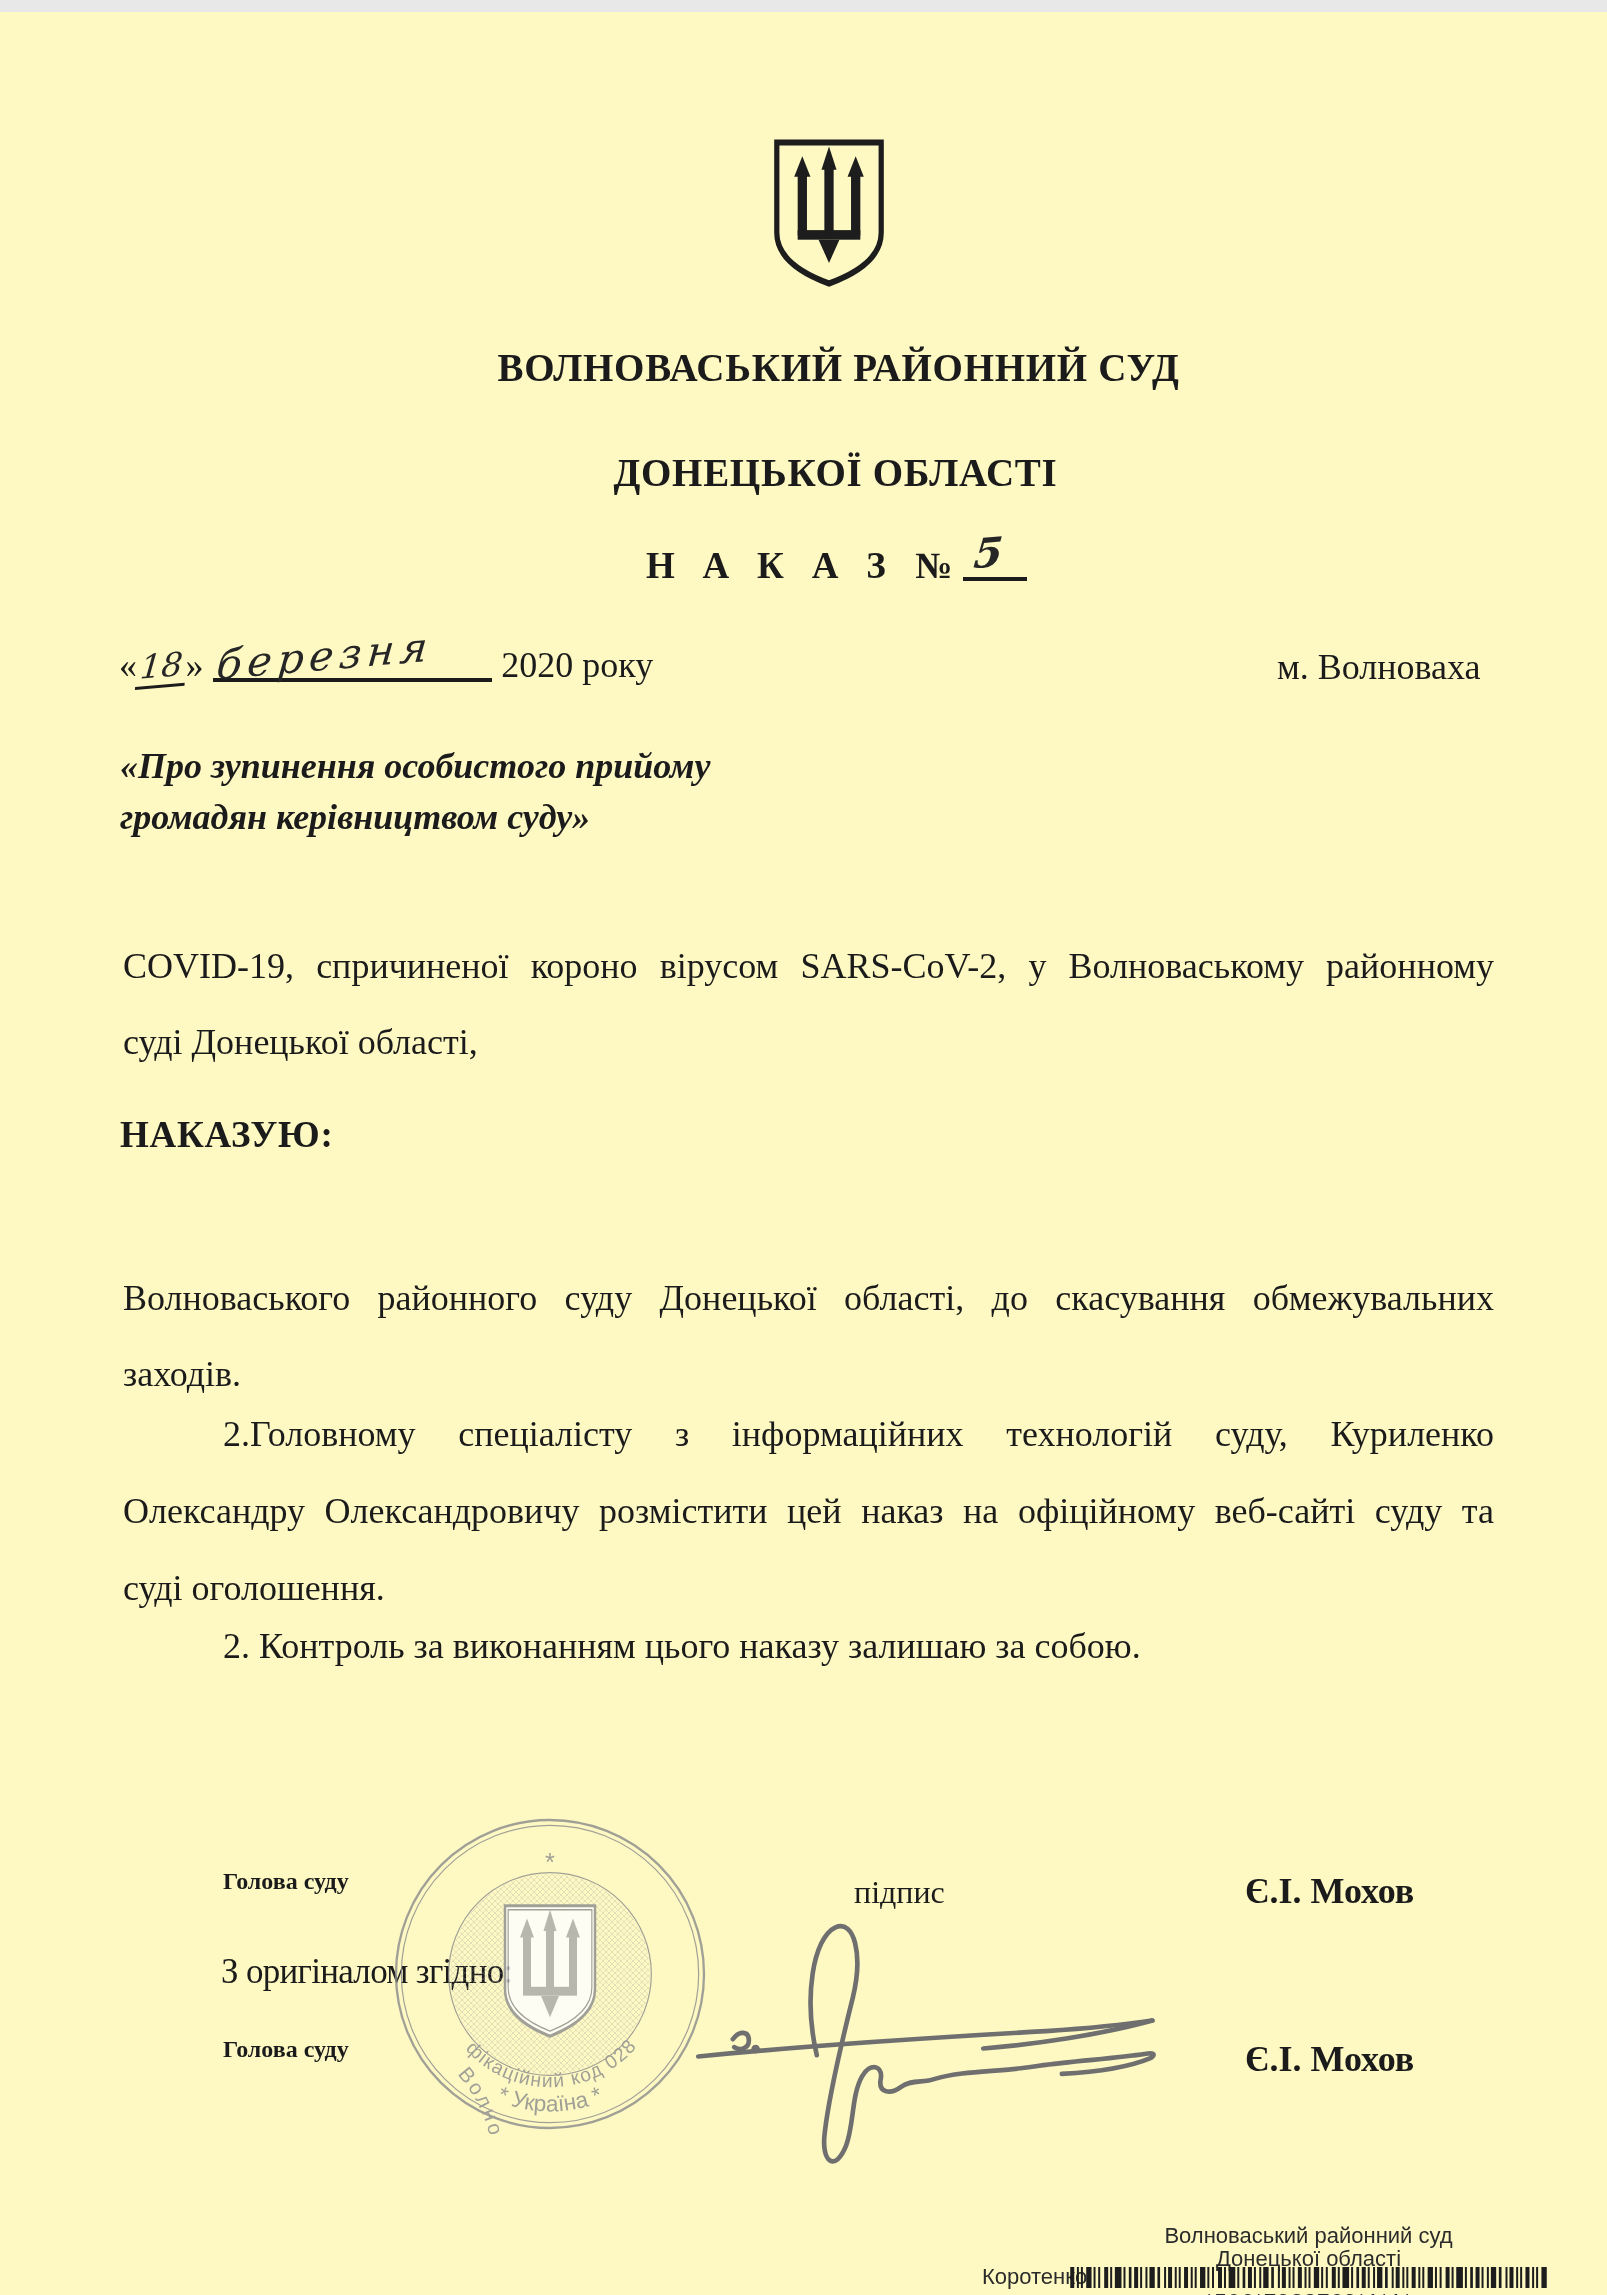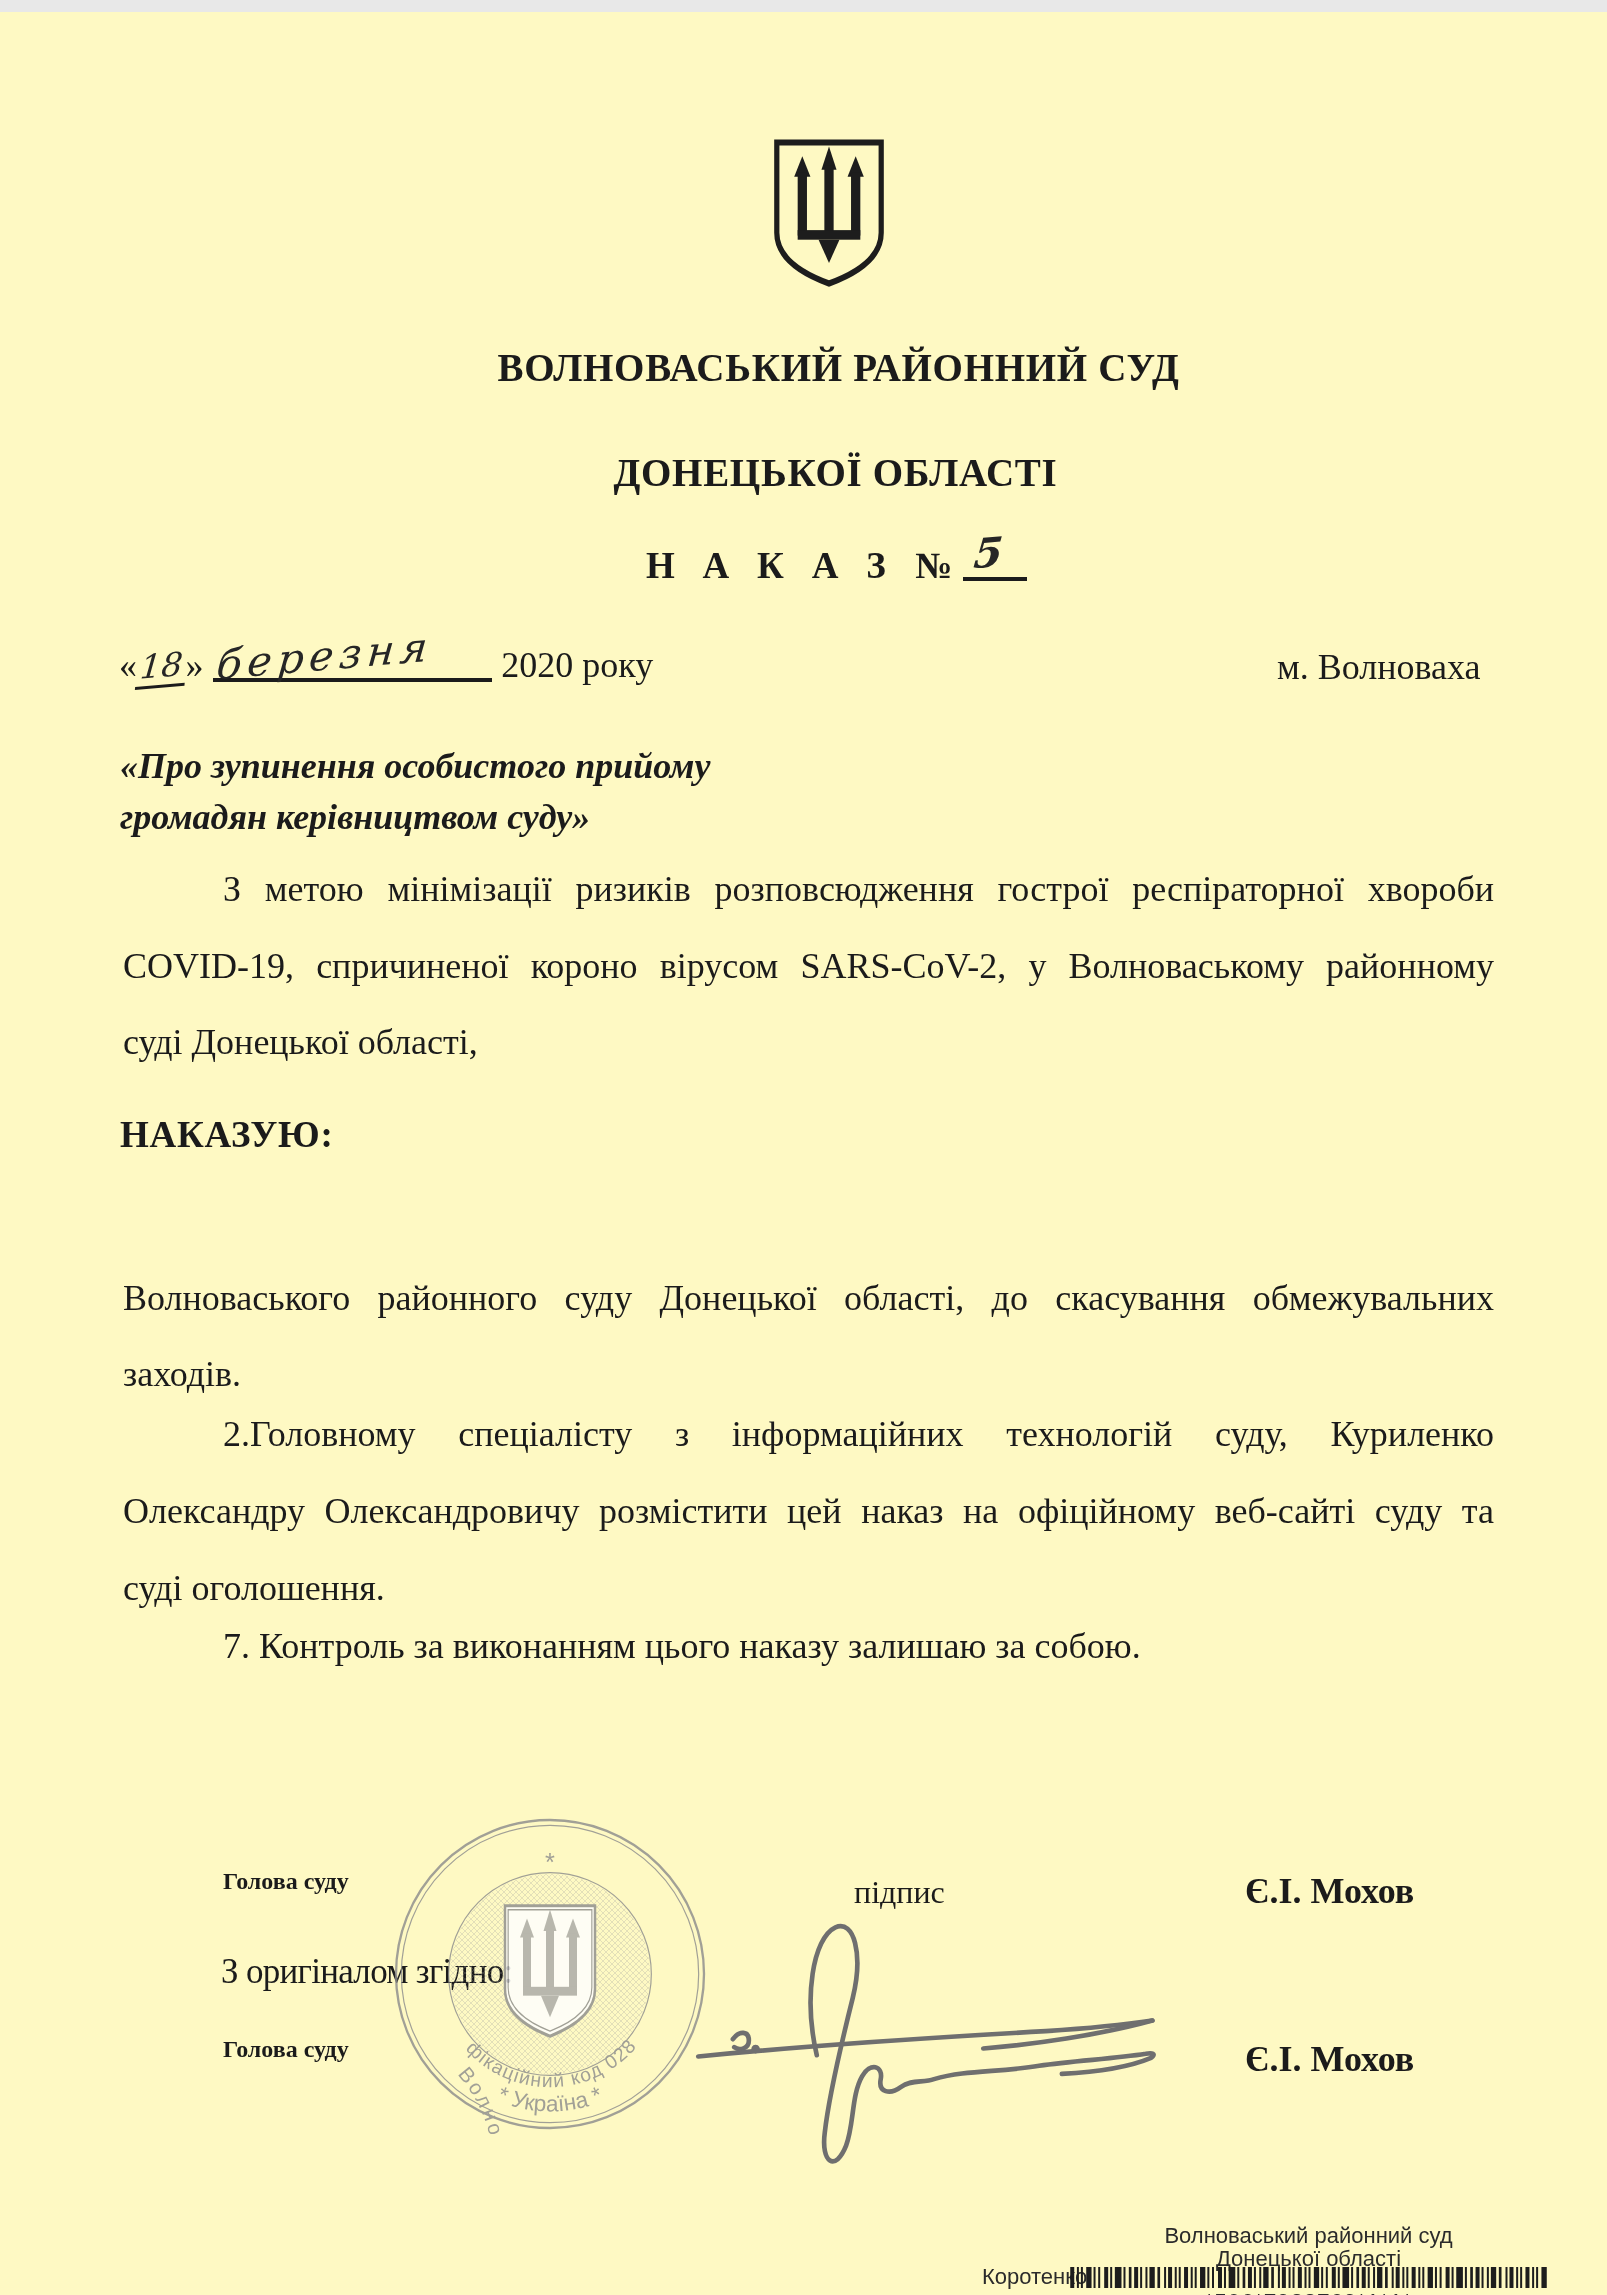--- a/index.html
+++ b/index.html
@@ -93,34 +93,33 @@
   </div>
 
   <div class="abs date-row" style="left:119px;top:632px;">
     <span>«</span><span class="hand day-box">18</span><span>»</span><span class="month-line"><span class="hand hand-month">березня</span></span><span class="year">2020 року</span>
   </div>
   <div class="abs city" style="left:1277px;top:634px;">м. Волноваха</div>
 
   <div class="abs subject" style="left:120px;top:784px;">громадян керівництвом суду»</div>
   <div class="abs subject" style="left:120px;top:733px;">«Про зупинення особистого прийому</div>
 
-  <div class="abs jline ind" style="top:856px;">З метою мінімізації ризиків розповсюдження гострої респіраторної хвороби</div>
   <div class="abs jline" style="top:933px;">COVID-19, спричиненої короно вірусом SARS-CoV-2, у Волноваському районному</div>
   <div class="abs bodyline" style="left:123px;top:1009px;">суді Донецької області,</div>
 
   <div class="abs heading" style="left:120px;top:1101px;">НАКАЗУЮ:</div>
 
   <div class="abs jline" style="top:1265px;">Волноваського районного суду Донецької області, до скасування обмежувальних</div>
   <div class="abs bodyline" style="left:123px;top:1341px;">заходів.</div>
 
   <div class="abs jline ind" style="top:1401px;">2.Головному спеціалісту з інформаційних технологій суду, Куриленко</div>
   <div class="abs jline" style="top:1478px;">Олександру Олександровичу розмістити цей наказ на офіційному веб-сайті суду та</div>
   <div class="abs bodyline" style="left:123px;top:1555px;">суді оголошення.</div>
 
-  <div class="abs bodyline" style="left:223px;top:1613px;">7. Контроль за виконанням цього наказу залишаю за собою.</div>
+  <div class="abs bodyline" style="left:223px;top:1613px;">2. Контроль за виконанням цього наказу залишаю за собою.</div>
 
   <div class="abs sig-title" style="left:223px;top:1856px;">Голова суду</div>
   <div class="abs sig-word" style="left:854px;top:1862px;">підпис</div>
   <div class="abs sig-name" style="left:1245px;top:1858px;">Є.І. Мохов</div>
 
   <div class="abs certify" style="left:221px;top:1940px;">З оригіналом згідно:</div>
 
   <div class="abs sig-title" style="left:223px;top:2024px;">Голова суду</div>
   <div class="abs sig-name" style="left:1245px;top:2026px;">Є.І. Мохов</div>
 

